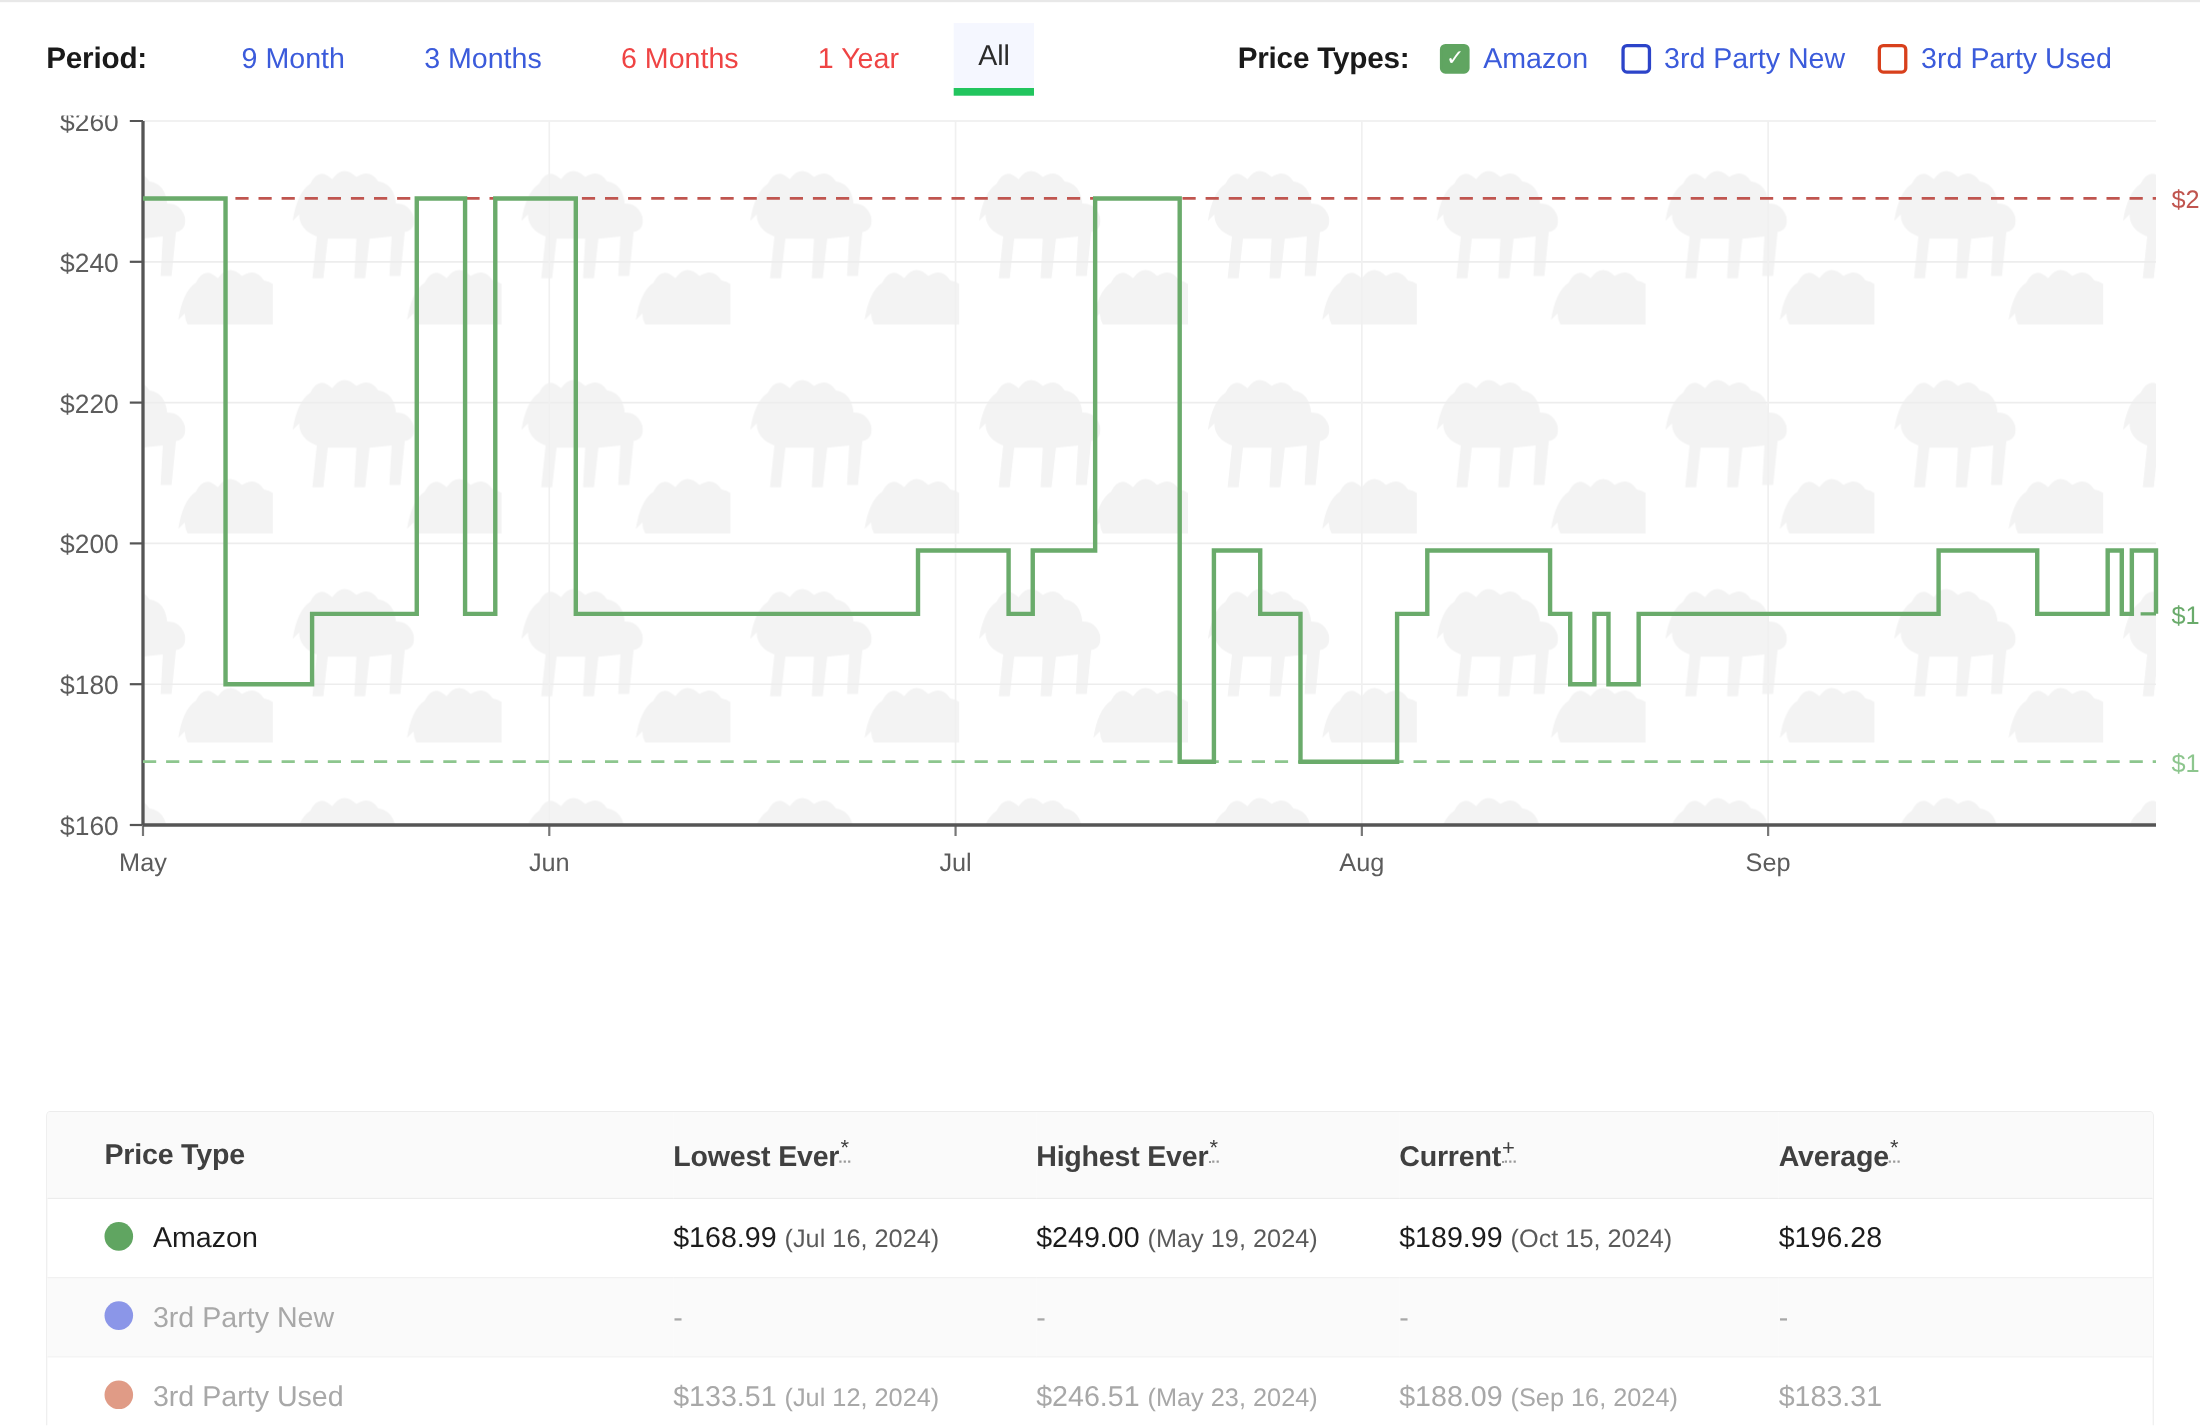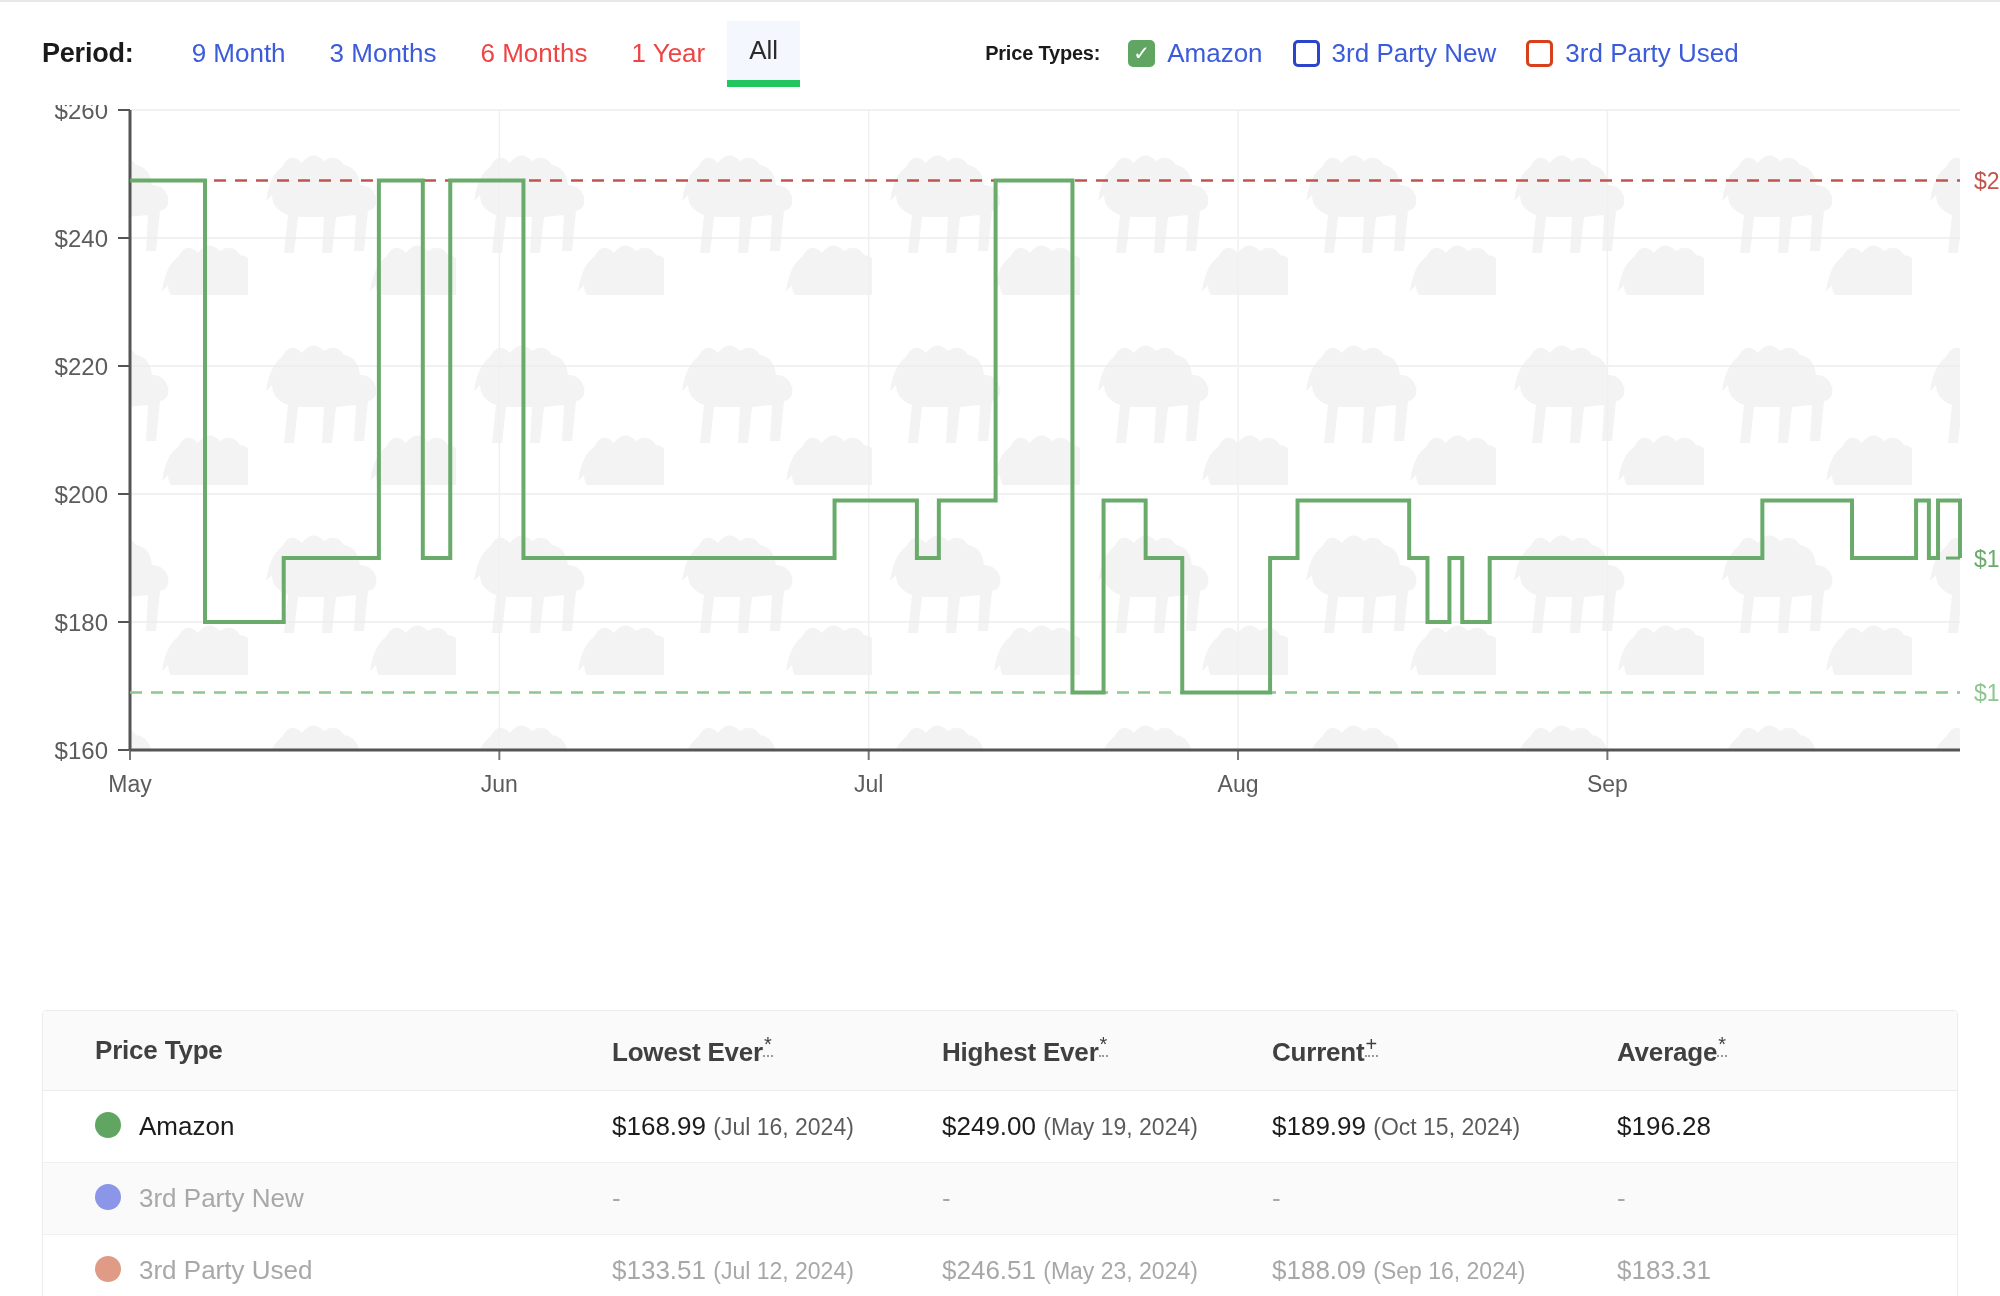--- a/index.html
+++ b/index.html
@@ -22,20 +22,21 @@
     left: 0; top: 0;
     width: 2000px; height: 105px;
     border-top: 2px solid #e8e8e8;
     display: flex;
     align-items: center;
   }
   .period-group {
     display: flex;
     align-items: center;
     margin-left: 42px;
+    gap: 28px;
   }
   .period-label {
     font-size: 27px;
     font-weight: bold;
     color: #1a1a1a;
     margin-right: 36px;
     letter-spacing: -0.2px;
   }
   .period-btn {
     font-size: 26px;
@@ -51,21 +52,21 @@
     background: #f5f7ff;
     border-bottom: 7px solid #22c55e;
   }
 
   .pricetypes-group {
     display: flex;
     align-items: center;
     margin-left: 185px;
   }
   .pt-label {
-    font-size: 20px;
+    font-size: 27px;
     font-weight: bold;
     color: #1a1a1a;
     margin-right: 28px;
     letter-spacing: -0.2px;
   }
   .pt-item {
     display: flex;
     align-items: center;
     margin-right: 30px;
   }

